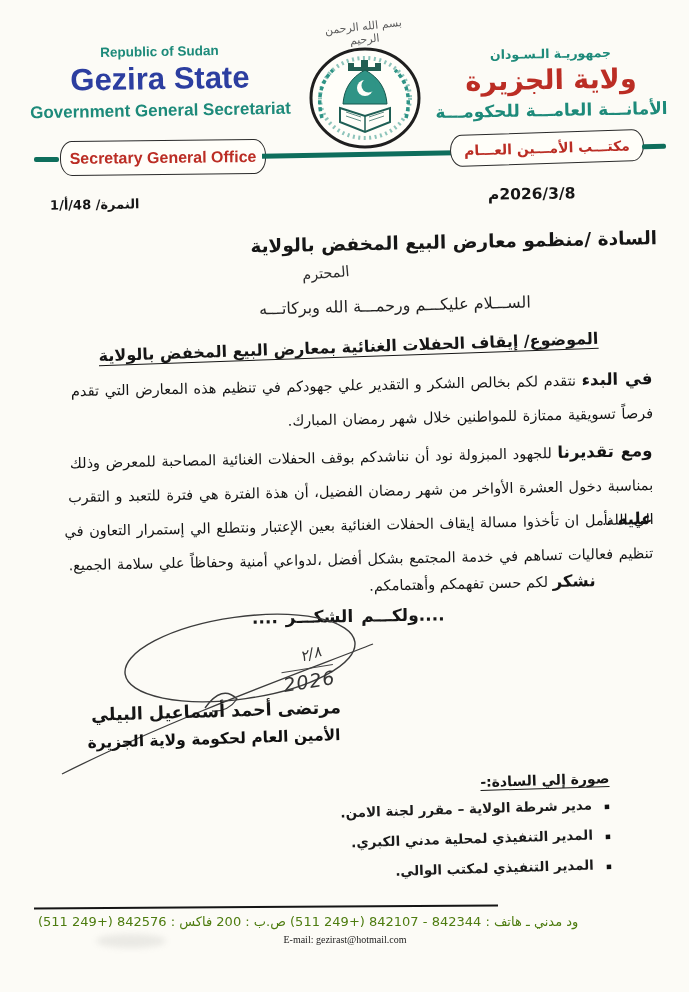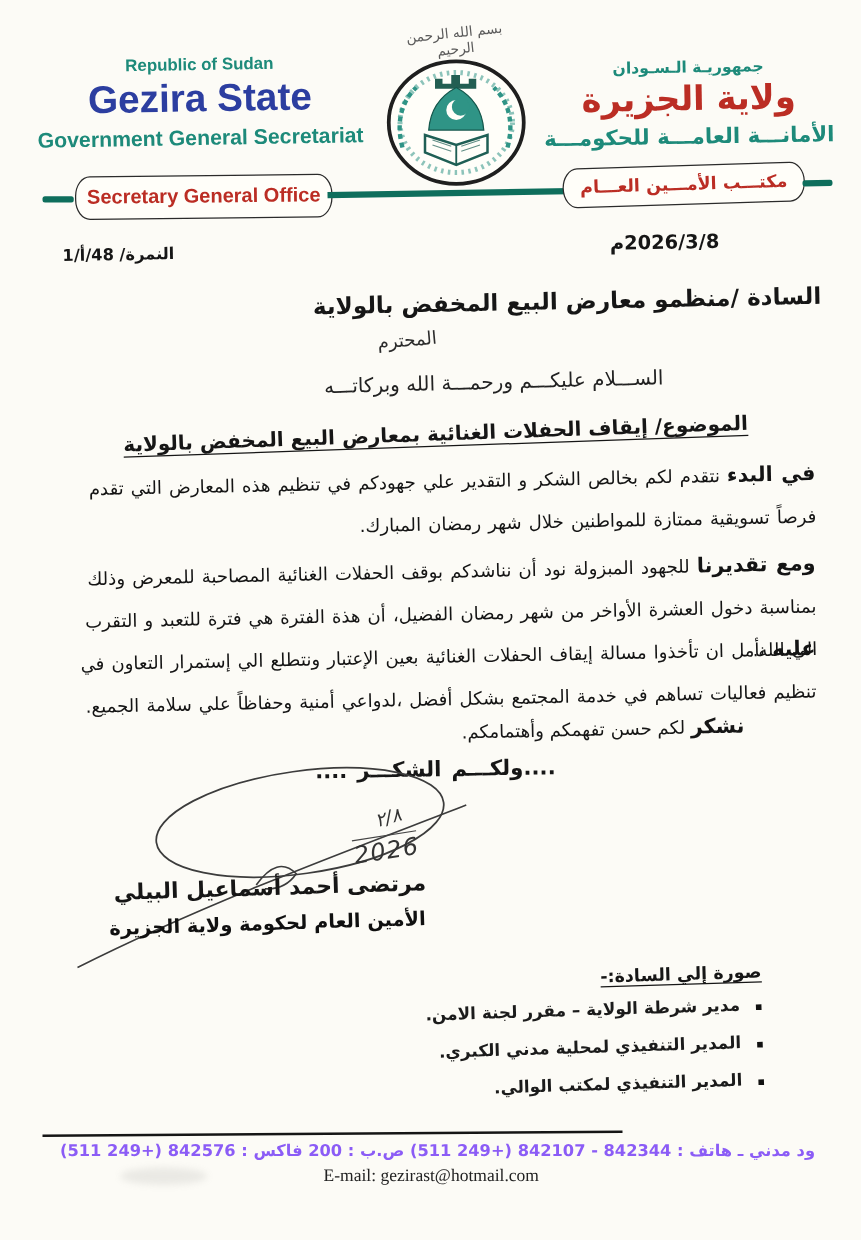--- a/index.html
+++ b/index.html
@@ -53,22 +53,22 @@
     border-top:1.6px solid #444;padding-top:1px;transform:rotate(-9deg);}
   .sig-name{position:absolute;left:70px;top:701px;width:292px;text-align:center;direction:rtl;font-weight:bold;font-size:17.5px;transform:rotate(-1.8deg);}
   .sig-title{position:absolute;left:62px;top:730px;width:304px;text-align:center;direction:rtl;font-weight:bold;font-size:15.5px;color:#101010;transform:rotate(-1.8deg);}
   
   .cc{position:absolute;right:80px;top:770px;width:336px;direction:rtl;transform:rotate(-1.8deg);transform-origin:top right;}
   .cc .cc-head{font-weight:bold;font-size:14px;text-decoration:underline;text-underline-offset:3px;}
   .cc .cc-item{display:flex;gap:12px;align-items:flex-start;margin-top:10px;font-size:13.5px;font-weight:bold;color:#1b1b1b;}
   .cc .blt{font-size:9px;line-height:20px;color:#111;}
   
   .f-rule{position:absolute;left:34px;top:906px;width:464px;height:2.4px;background:#151515;transform:rotate(-.4deg);}
-  .f-line1{position:absolute;left:38px;top:914px;width:614px;text-align:right;direction:rtl;font-size:13px;font-weight:bold;color:#8b5cf6;}
-  .f-line2{position:absolute;left:38px;top:934px;width:614px;text-align:center;font-family:"Liberation Serif",serif;font-size:14px;color:#222;}
+  .f-line1{position:absolute;left:38px;top:914px;width:614px;text-align:left;direction:rtl;font-size:13px;font-weight:normal;color:#4d7c0f;}
+  .f-line2{position:absolute;left:38px;top:934px;width:614px;text-align:center;font-family:"Liberation Serif",serif;font-size:10px;color:#222;}
   .smudge{position:absolute;left:96px;top:934px;width:70px;height:14px;background:#9a9a96;opacity:.18;filter:blur(3px);border-radius:50%;}
 </style>
 </head>
 <body>
 
 <div class="page">
 
   <div class="hdr-left">
     <div class="l1">Republic of Sudan</div>
     <div class="l2">Gezira State</div>

